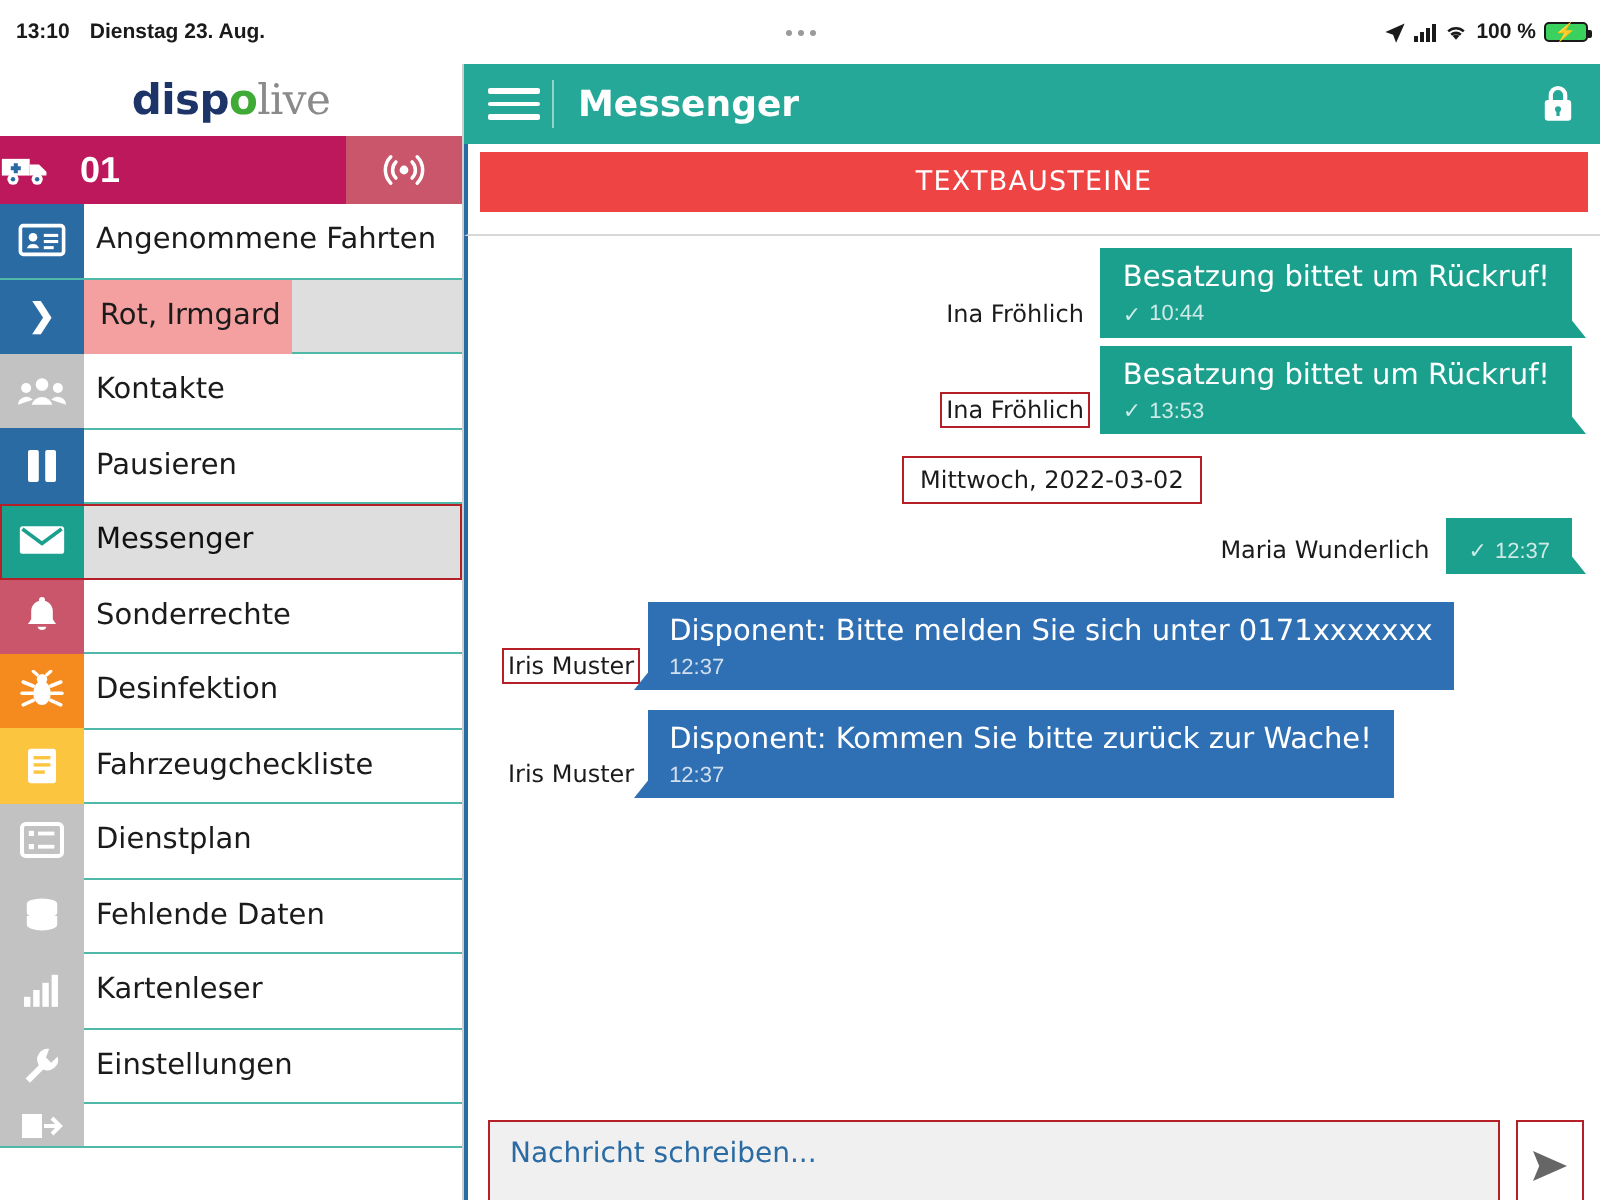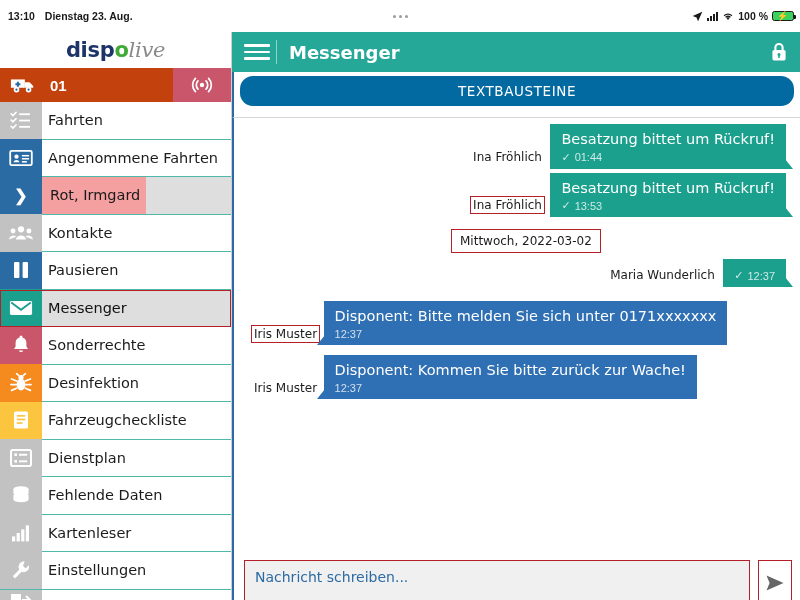--- a/index.html
+++ b/index.html
@@ -58,26 +58,26 @@
     background: #ffffff; position: relative; overflow: hidden;
     border-right: 1px solid #cfcfcf;
   }
   #logo-area {
     height: 36px; display: flex; align-items: center; justify-content: center;
     background: #ffffff;
   }
   .logo { font-size: 21px; letter-spacing: -0.3px; }
   .logo .dispo { font-weight: bold; color: #1c3468; font-family: "DejaVu Sans", sans-serif; }
   .logo .o { font-weight: bold; color: #3faa35; font-family: "DejaVu Sans", sans-serif; }
-  .logo .live { color: #8a8a8a; font-style: italic; font-family: "DejaVu Serif", serif; }
+  .logo .live { color: #8a8a8a; font-family: "DejaVu Serif", serif; }
 
   #vehicle-bar { display: flex; height: 34px; }
   #vehicle-main {
-    flex: 1; background: #c2410c; color: #fff; display: flex; align-items: center;
-    gap: 14px; padding-left: 10px; font-size: 15px; font-weight: bold;
+    flex: 1; background: #be185d; color: #fff; display: flex; align-items: center;
+    gap: 14px; font-size: 18px; font-weight: bold;
   }
   #vehicle-radio {
     width: 58px; background: #c9566a; display: flex; align-items: center; justify-content: center;
   }
 
   .nav-list { position: relative; }
   .nav-item {
     display: flex; align-items: center; height: 37.5px;
     border-bottom: 1px solid #4fb8a8; background: #ffffff;
     position: relative;
@@ -129,21 +129,21 @@
   #actionbar {
     height: 36px; flex: 0 0 36px; display: flex; gap: 6px; padding: 4px 6px 0 6px;
     background: #ffffff; border-left: 2px solid #2b6ba3;
   }
   .act-btn {
     flex: 1; display: flex; align-items: center; justify-content: center;
     color: #fff; font-size: 13.5px; font-weight: normal; letter-spacing: .6px;
     font-family: "DejaVu Sans", sans-serif; border:none; cursor:pointer; height: 30px;
   }
   .act-red { background: #c9566a; }
-  .act-blue { background: #0369a1; border-radius: 13px; }
+  .act-blue { background: #ef4444; }
 
   #sep { height: 10px; flex:0 0 10px; background:#ffffff; border-bottom:1px solid #d8d8d8;
          border-left: 2px solid #2b6ba3; }
 
   #chat {
     flex: 1; overflow: hidden; padding: 6px 14px 0 14px; background: #ffffff;
     border-left: 2px solid #2b6ba3; position: relative;
   }
 
   .msg { margin-bottom: 4px; }
@@ -262,33 +262,20 @@
           <path d="M7.6 7.6 a6.2 6.2 0 0 0 0 8.8" stroke="#fff" stroke-width="1.9" fill="none" stroke-linecap="round"></path>
           <path d="M16.4 7.6 a6.2 6.2 0 0 1 0 8.8" stroke="#fff" stroke-width="1.9" fill="none" stroke-linecap="round"></path>
           <path d="M4.8 4.8 a10.2 10.2 0 0 0 0 14.4" stroke="#fff" stroke-width="1.9" fill="none" stroke-linecap="round"></path>
           <path d="M19.2 4.8 a10.2 10.2 0 0 1 0 14.4" stroke="#fff" stroke-width="1.9" fill="none" stroke-linecap="round"></path>
         </svg>
       </div>
     </div>
 
     <div class="nav-list">
 
-      <div class="nav-item">
-        <div class="ic ic-grey">
-          <svg class="i" width="22" height="18" viewBox="0 0 24 20">
-            <path d="M1 3 l2 2 l3.5-3.5" stroke="#fff" stroke-width="1.8" fill="none" stroke-linecap="round"></path>
-            <path d="M1 10 l2 2 l3.5-3.5" stroke="#fff" stroke-width="1.8" fill="none" stroke-linecap="round"></path>
-            <path d="M1 17 l2 2 l3.5-3.5" stroke="#fff" stroke-width="1.8" fill="none" stroke-linecap="round"></path>
-            <rect x="10" y="2.6" width="12" height="2" fill="#fff"></rect>
-            <rect x="10" y="9.6" width="12" height="2" fill="#fff"></rect>
-            <rect x="10" y="16.6" width="12" height="2" fill="#fff"></rect>
-          </svg>
-        </div>
-        <span class="lbl">Fahrten</span>
-      </div>
 
       <div class="nav-item">
         <div class="ic ic-blue">
           <svg class="i" width="24" height="18" viewBox="0 0 26 20">
             <rect x="1" y="2" width="24" height="16" rx="1.6" fill="none" stroke="#fff" stroke-width="2"></rect>
             <circle cx="8" cy="8.5" r="2.4" fill="#fff"></circle>
             <path d="M4.6 14.6 a3.6 3.6 0 0 1 6.8 0 z" fill="#fff"></path>
             <rect x="14" y="6.6" width="8" height="1.7" fill="#fff"></rect>
             <rect x="14" y="10" width="8" height="1.7" fill="#fff"></rect>
             <rect x="14" y="13.4" width="5.5" height="1.7" fill="#fff"></rect>
@@ -458,21 +445,21 @@
     <div id="sep"></div>
 
     <div id="chat">
 
       <div class="msg out">
         <div class="sender">Ina Fröhlich</div>
         <div class="bubble b-teal">
           <div class="txt">Besatzung bittet um Rückruf!</div>
           <div class="meta">
             <span class="tick">✓</span>
-            <span>01:44</span>
+            <span>10:44</span>
           </div>
         </div>
       </div>
 
       <div class="msg out">
         <div class="sender boxed">Ina Fröhlich</div>
         <div class="bubble b-teal">
           <div class="txt">Besatzung bittet um Rückruf!</div>
           <div class="meta">
             <span class="tick">✓</span>

